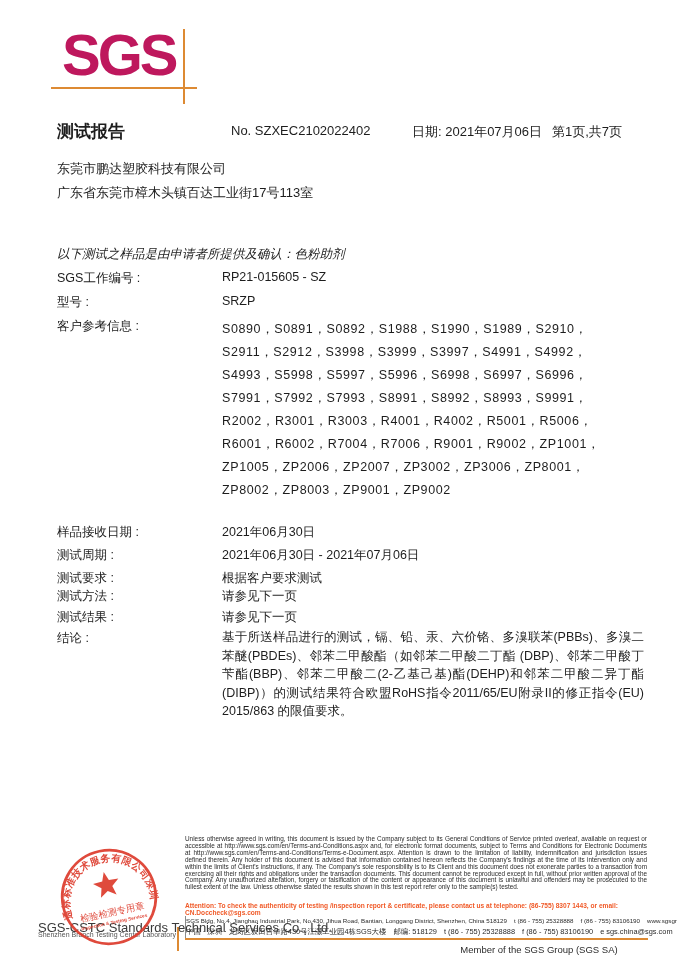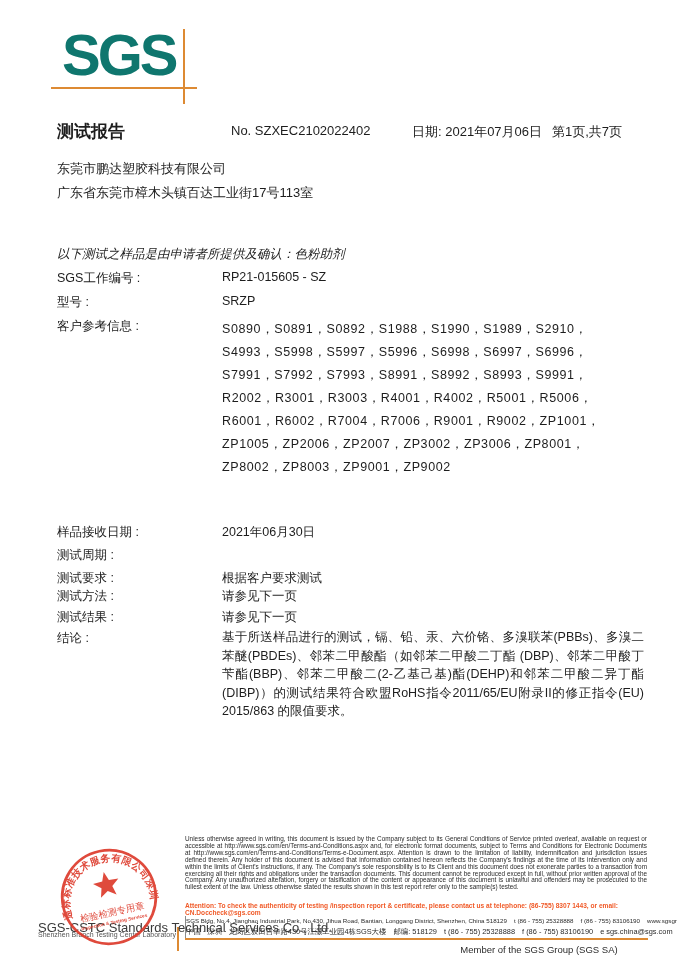--- a/index.html
+++ b/index.html
@@ -2,21 +2,21 @@
 <html><head>
 <meta charset="utf-8">
 <style>
   html,body{margin:0;padding:0;background:#fff;}
   .page{
     position:relative;width:677px;height:959px;background:#fff;overflow:hidden;
     font-family:"Liberation Sans","DejaVu Sans",sans-serif;color:#1d1d1d;
   }
   
   .logo{position:absolute;left:62px;top:26px;font-size:58px;font-weight:bold;
-    color:#0f766e;letter-spacing:-3px;line-height:1;}
+    color:#be185d;letter-spacing:-3px;line-height:1;}
   .regline{position:absolute;background:#dd8a33;}
   .regline.v-top{left:183px;top:29px;width:2px;height:75px;}
   .regline.h-top{left:51px;top:87px;width:146px;height:2px;}
   
   .title{position:absolute;left:57px;top:120px;font-size:17px;font-weight:bold;}
   .report-no{position:absolute;left:231px;top:123px;font-size:13px;}
   .report-date{position:absolute;left:412px;top:123px;font-size:13px;}
   .page-no{position:absolute;left:552px;top:123px;font-size:13px;}
   
   .applicant-name{position:absolute;left:57px;top:160px;font-size:13px;}
@@ -66,32 +66,34 @@
 
   <div class="flabel" style="top:270px">SGS工作编号 :</div>
   <div class="fvalue" style="top:270px">RP21-015605 - SZ</div>
 
   <div class="flabel" style="top:294px">型号 :</div>
   <div class="fvalue" style="top:294px">SRZP</div>
 
   <div class="flabel" style="top:318px">客户参考信息 :</div>
   <div class="codes">
     <div>S0890，S0891，S0892，S1988，S1990，S1989，S2910，</div>
+    <div>S2911，S2912，S3998，S3999，S3997，S4991，S4992，</div>
     <div>S4993，S5998，S5997，S5996，S6998，S6997，S6996，</div>
     <div>S7991，S7992，S7993，S8991，S8992，S8993，S9991，</div>
     <div>R2002，R3001，R3003，R4001，R4002，R5001，R5006，</div>
     <div>R6001，R6002，R7004，R7006，R9001，R9002，ZP1001，</div>
     <div>ZP1005，ZP2006，ZP2007，ZP3002，ZP3006，ZP8001，</div>
     <div>ZP8002，ZP8003，ZP9001，ZP9002</div>
   </div>
 
   <div class="flabel" style="top:524px">样品接收日期 :</div>
   <div class="fvalue" style="top:524px">2021年06月30日</div>
 
   <div class="flabel" style="top:547px">测试周期 :</div>
+  <div class="fvalue" style="top:547px">2021年06月30日 - 2021年07月06日</div>
 
   <div class="flabel" style="top:570px">测试要求 :</div>
   <div class="fvalue" style="top:570px">根据客户要求测试</div>
 
   <div class="flabel" style="top:588px">测试方法 :</div>
   <div class="fvalue" style="top:588px">请参见下一页</div>
 
   <div class="flabel" style="top:609px">测试结果 :</div>
   <div class="fvalue" style="top:609px">请参见下一页</div>
 

